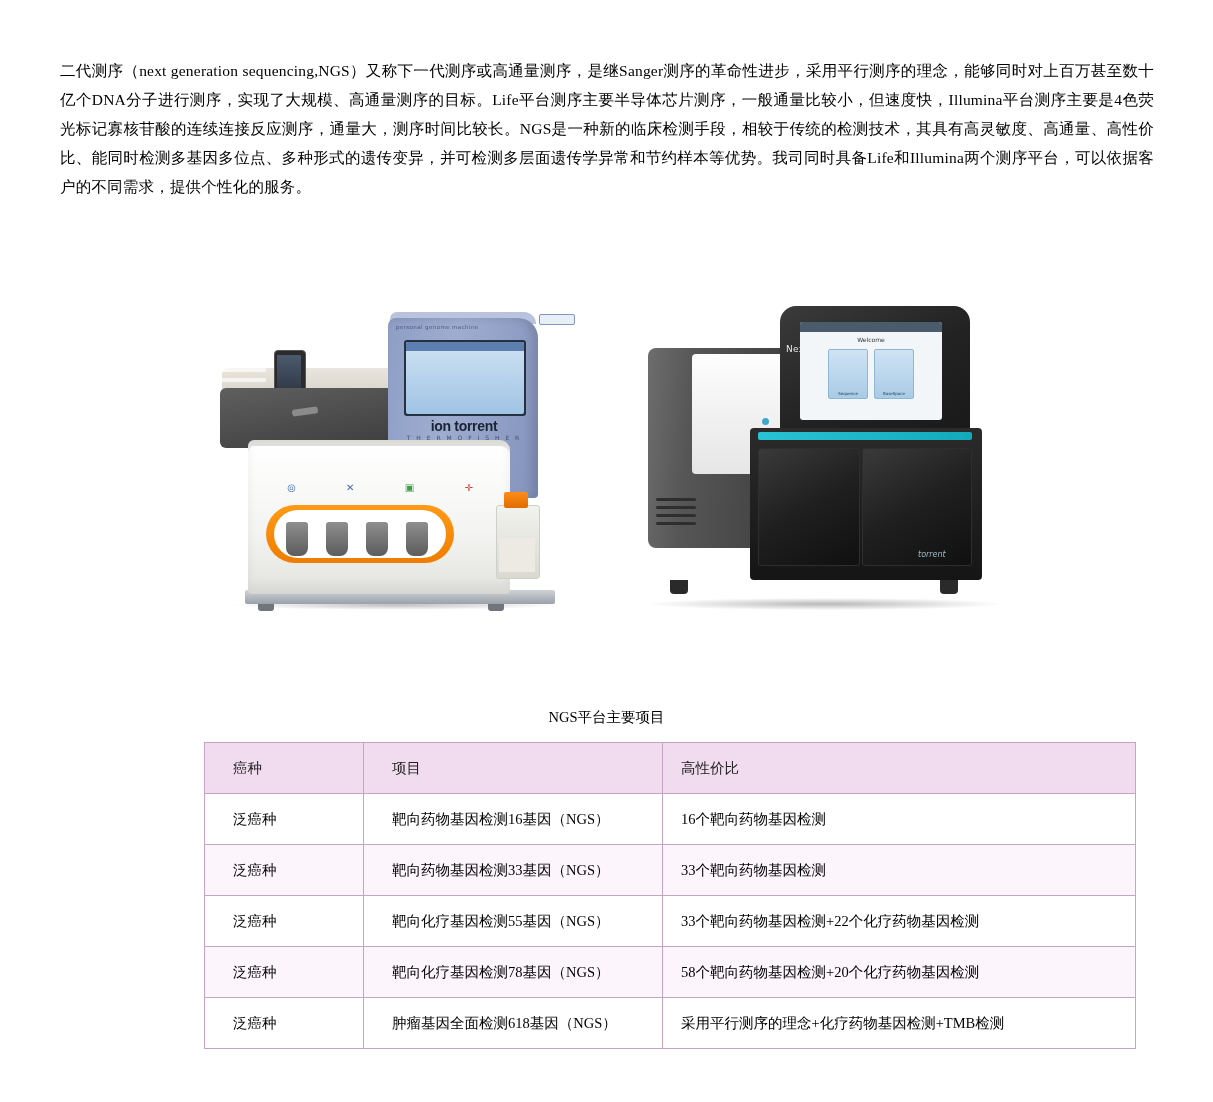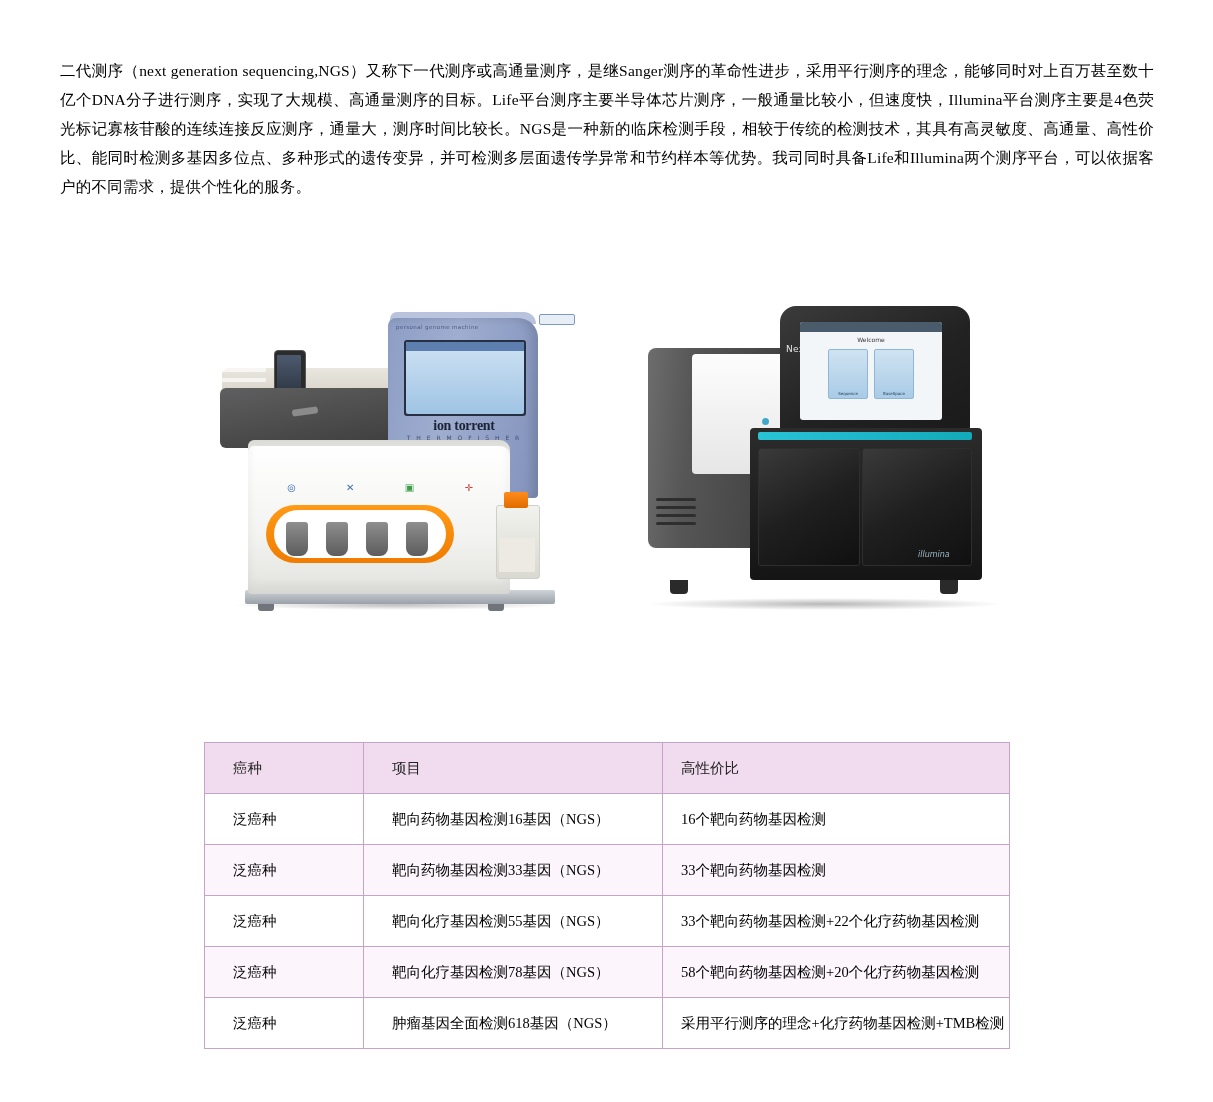--- a/index.html
+++ b/index.html
@@ -132,21 +132,21 @@
     left: 6px;
     width: 60px; height: 4px;
     background: rgba(255,255,255,0.65);
     border-radius: 1px;
   }
   .pgm .brand {
     position: absolute;
     left: 200px; top: 118px;
     width: 128px;
     text-align: center;
-    font-family: Liberation Serif, serif;
+    font-family: Liberation Sans, sans-serif;
     font-size: 14px;
     font-weight: bold;
     color: #1b2334;
     letter-spacing: -0.3px;
   }
   .pgm .brand-sub {
     position: absolute;
     left: 200px; top: 134px;
     width: 128px;
     text-align: center;
@@ -432,21 +432,21 @@
     top: 708px;
     width: 1213px;
     text-align: center;
     font-size: 14.5px;
     color: #000;
   }
   table.ngs {
     position: absolute;
     left: 204px;
     top: 742px;
-    width: 806px;
+    width: 932px;
     border-collapse: collapse;
     font-size: 14.5px;
   }
   table.ngs th, table.ngs td {
     border: 1px solid #c6a4c6;
     text-align: left;
     padding: 0;
     height: 50px;
     vertical-align: middle;
     font-weight: normal;
@@ -541,26 +541,27 @@
             <div class="lbl">BaseSpace</div>
           </div>
         </div>
       </div>
 
       <div class="mainbody"></div>
       <div class="cyanstrip"></div>
       <div class="led"></div>
       <div class="door d1"></div>
       <div class="door d2"></div>
-      <div class="logo">illumina</div>
+      <div class="logo">torrent</div>
       <div class="footer-foot f1"></div>
       <div class="footer-foot f2"></div>
     </div>
   </div>
 
+  <div class="table-caption">NGS平台主要项目</div>
 
   <table class="ngs">
     <thead>
       <tr>
         <th class="c1">癌种</th>
         <th class="c2">项目</th>
         <th class="c3">高性价比</th>
       </tr>
     </thead>
     <tbody>

